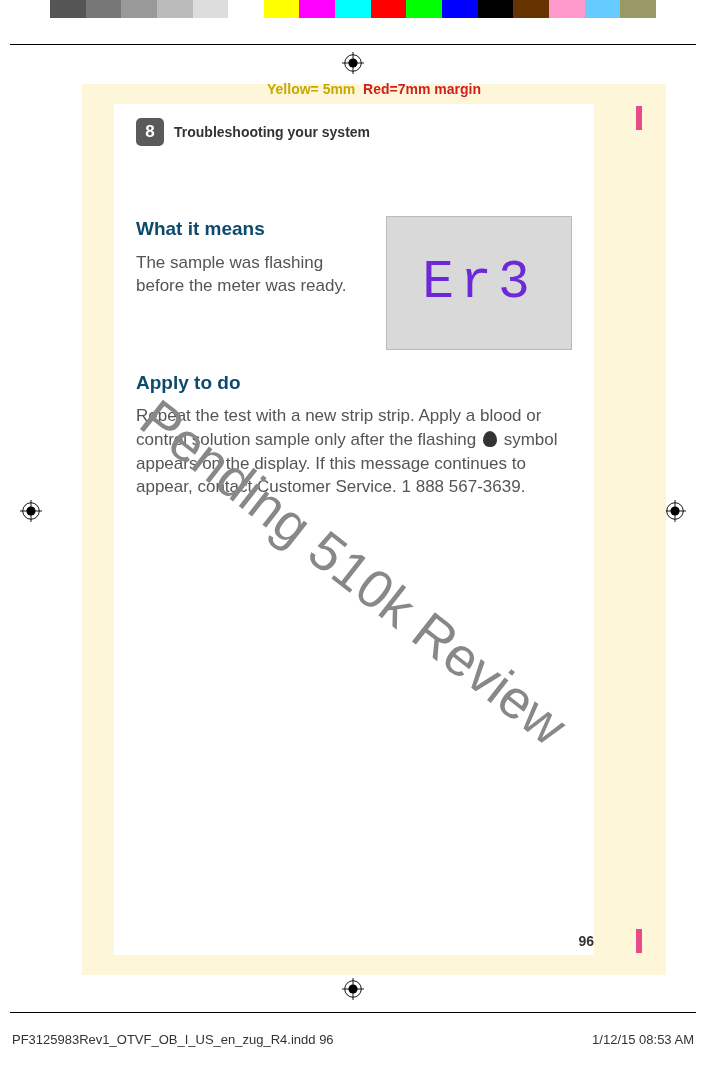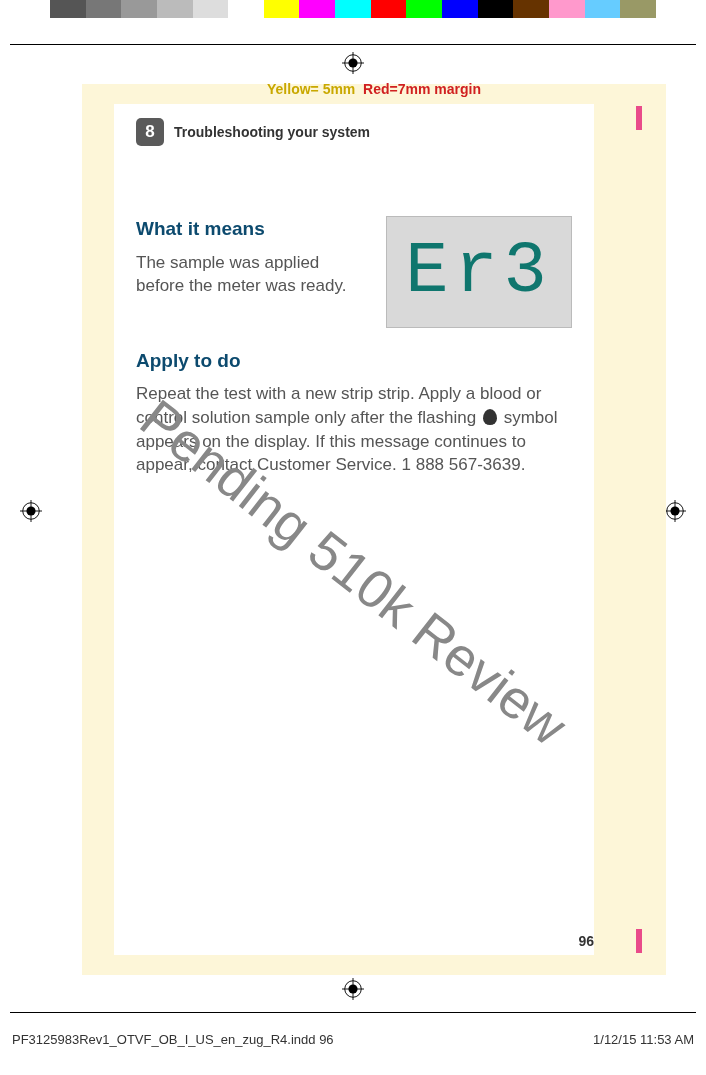--- a/index.html
+++ b/index.html
@@ -120,31 +120,31 @@
       margin-bottom: 22px;
     }
     .top-text {
       flex: 1;
       font-size: 17px;
       color: #555;
       line-height: 1.35;
     }
     .lcd {
       width: 186px;
-      height: 112px;
+      height: 134px;
       background: #d9d9d9;
       border: 1px solid #bbb;
       display: flex;
       align-items: center;
       justify-content: center;
       font-family: 'Courier New', monospace;
-      font-size: 72px;
+      font-size: 53px;
       font-weight: 300;
       letter-spacing: 6px;
-      color: #0f766e;
+      color: #6d28d9;
     }
     .body-text {
       font-size: 17px;
       color: #555;
       line-height: 1.4;
       position: relative;
     }
     .drop-icon {
       display: inline-block;
       width: 14px;
@@ -248,32 +248,32 @@
 
   <div class="content-white">
     <div class="chapter-row">
       <div class="chapter-num">8</div>
       <div class="chapter-title">Troubleshooting your system</div>
     </div>
 
     <div class="top-block">
       <div class="top-text">
         <div class="section-h">What it means</div>
-        <div>The sample was applied before the meter was ready.</div>
+        <div>The sample was flashing before the meter was ready.</div>
       </div>
       <div class="lcd">Er3</div>
     </div>
 
     <div class="section-h">Apply to do</div>
     <div class="body-text">
       <span>Repeat the test with a new strip strip. Apply a blood or control solution sample only after the flashing </span><span class="drop-icon"></span><span> symbol appears on the display. If this message continues to appear, contact Customer Service. 1 888 567-3639.</span>
     </div>
 
     <div class="watermark">Pending 510k Review</div>
 
     <div class="page-num">96</div>
   </div>
 </div>
 
 <div class="footer-line">
   <span>PF3125983Rev1_OTVF_OB_I_US_en_zug_R4.indd   96</span>
-  <span>1/12/15   11:53 AM</span>
+  <span>1/12/15   08:53 AM</span>
 </div>
 
 </body></html>

